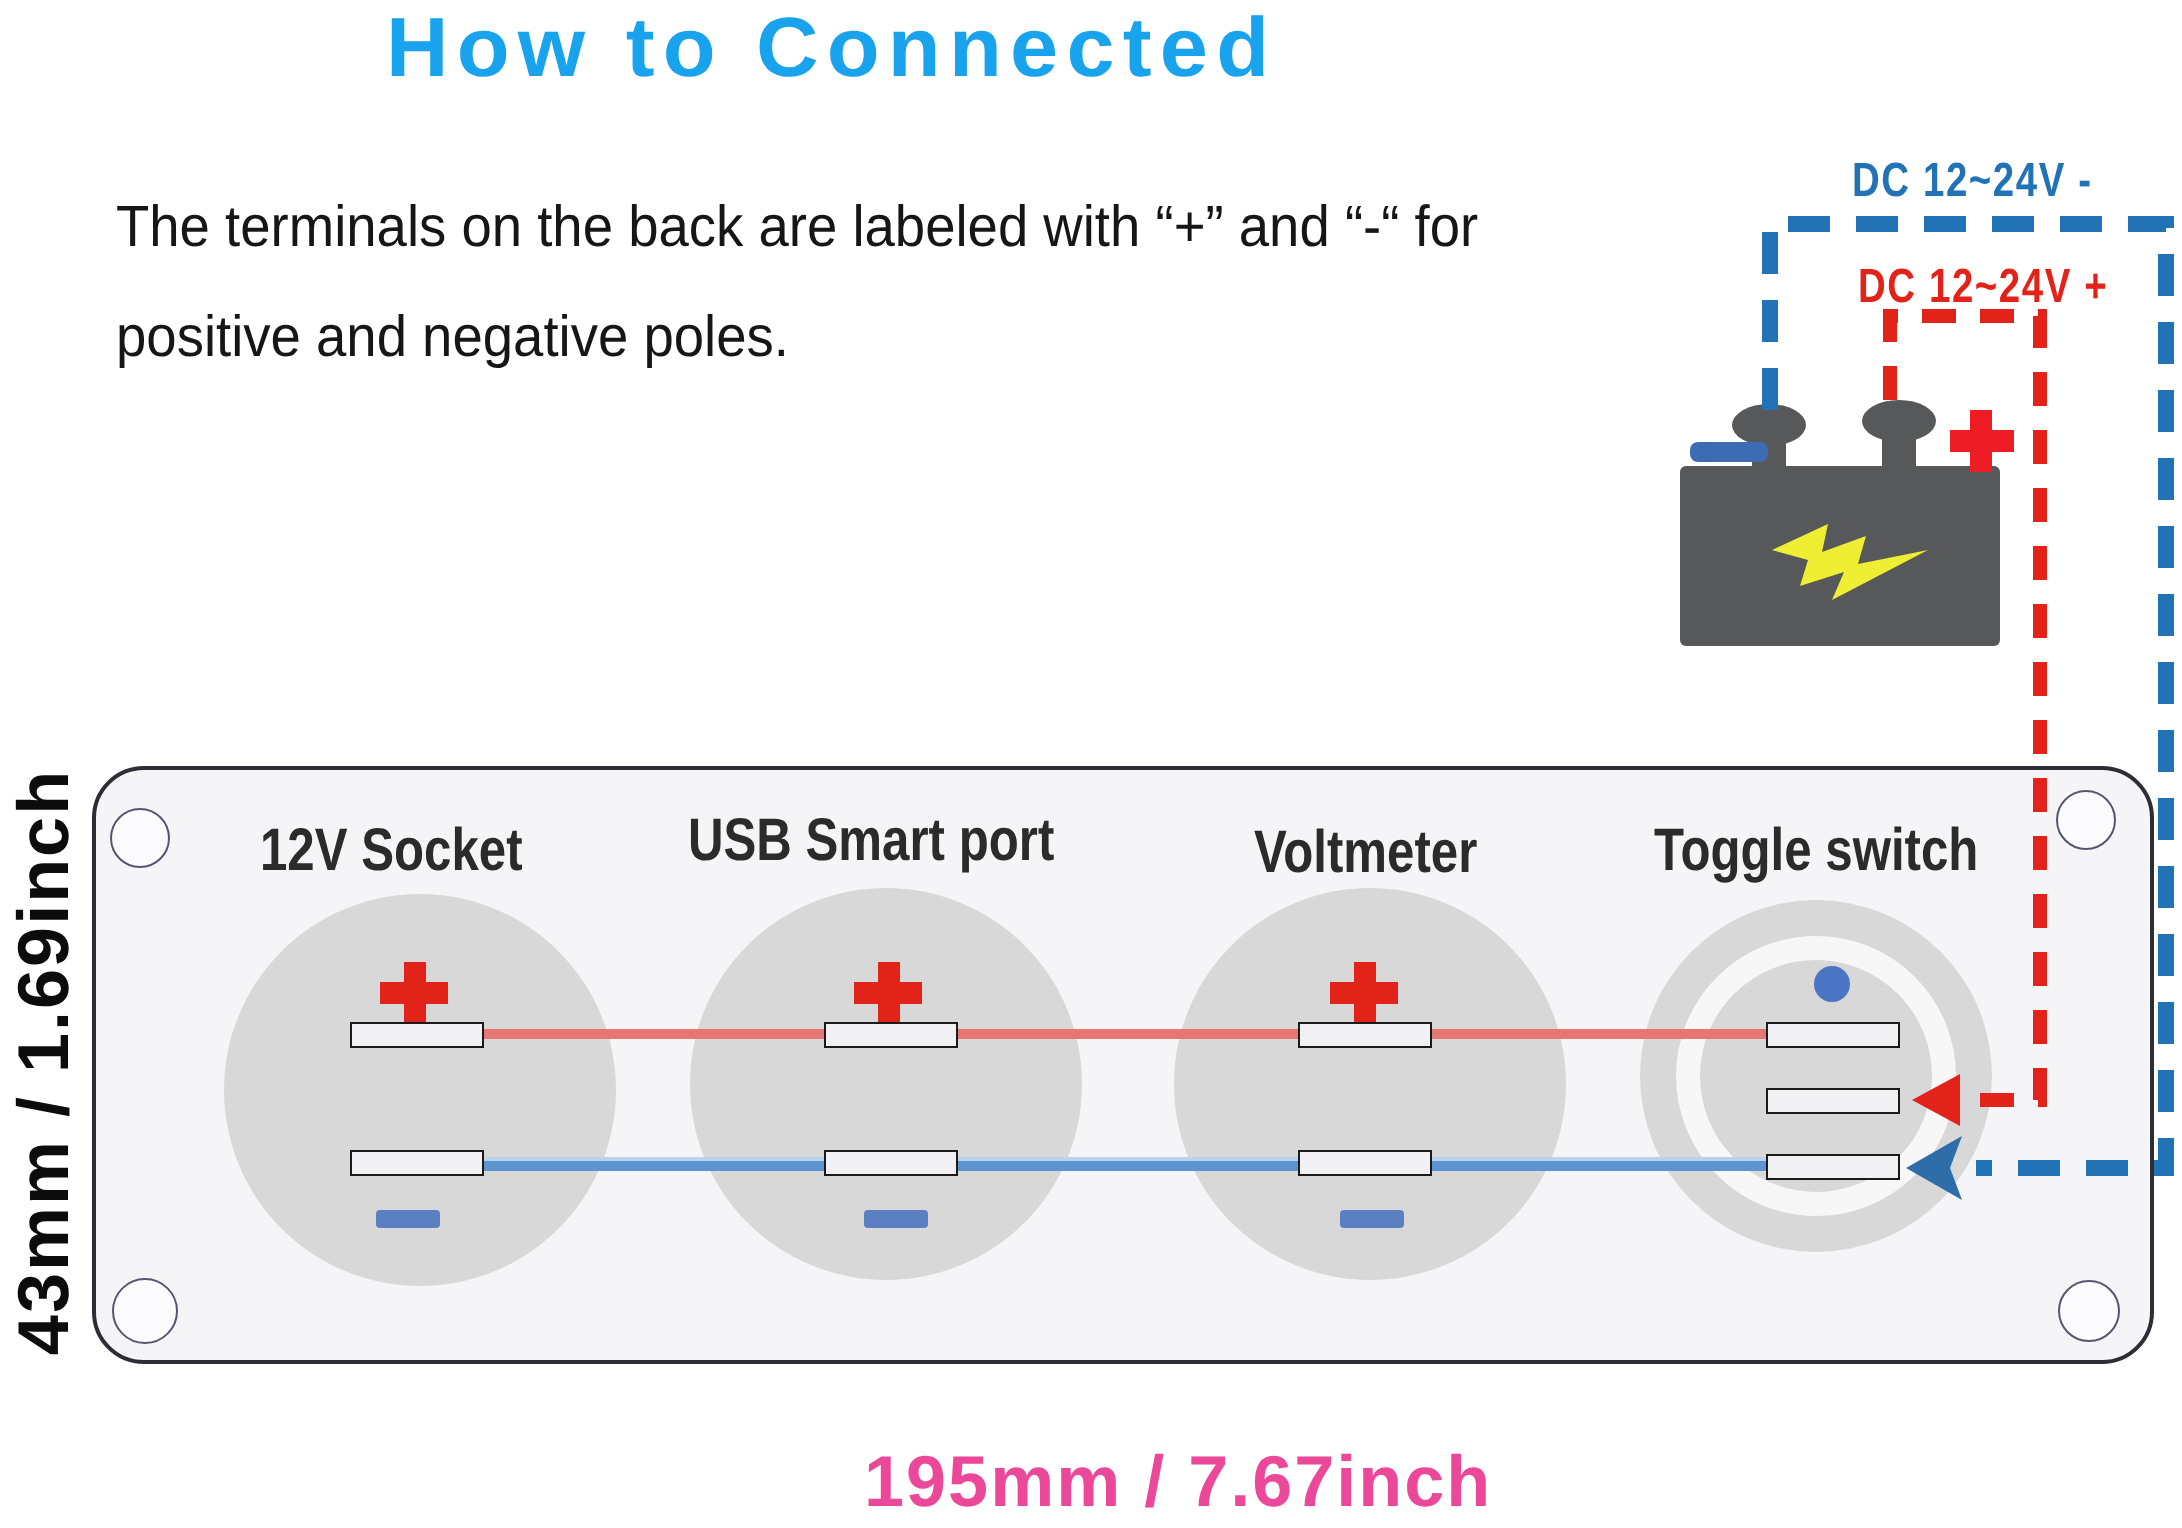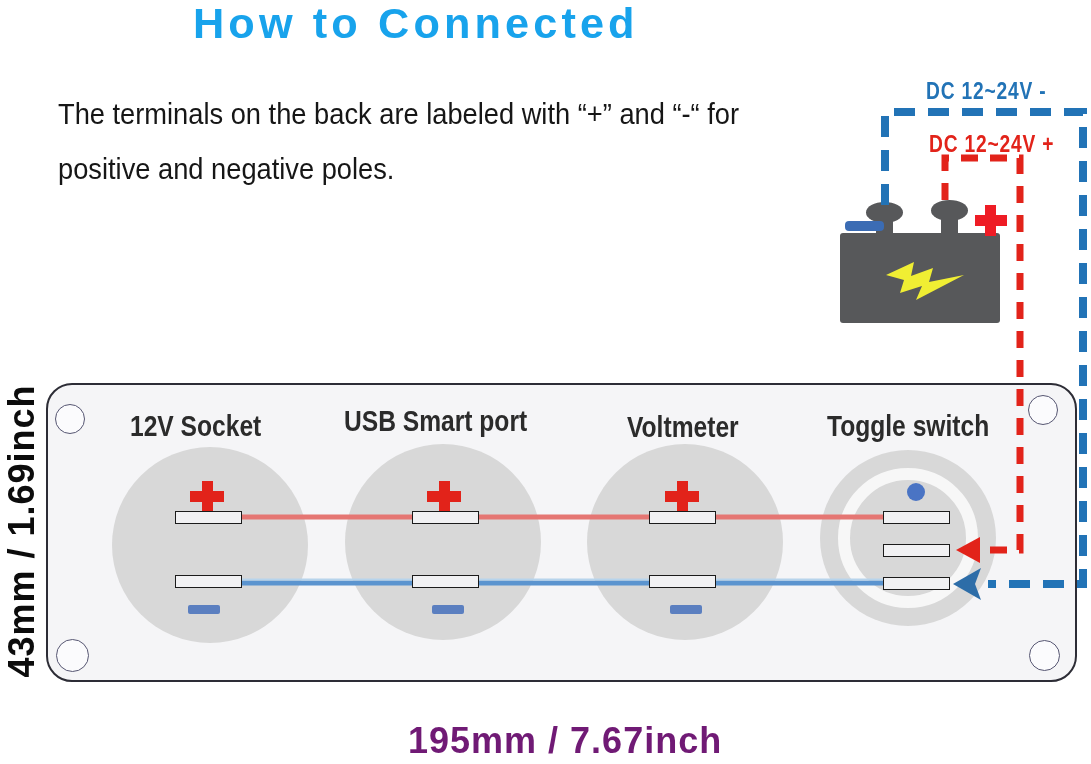--- a/index.html
+++ b/index.html
@@ -62,21 +62,21 @@
   
   .terminal{
     width:67px;height:13px;background:#f1f1f3;border:1.6px solid #1b1b1b;box-sizing:border-box;
   }
   .plus-marker{width:34px;height:30px;}
   .plus-marker .ph{position:absolute;left:0;top:10px;width:34px;height:11px;background:#e2231a;}
   .plus-marker .pv{position:absolute;left:11.5px;top:0;width:11px;height:30px;background:#e2231a;}
   .minus-marker{width:32px;height:9px;background:#5b7fc0;border-radius:2px;}
   .toggle-dot{left:907px;top:483px;width:18px;height:18px;background:#4a74c4;border-radius:50%;}
   
-  .dim-w{left:408px;top:720px;font-size:36px;font-weight:800;color:#701a75;letter-spacing:1px;white-space:nowrap;}
+  .dim-w{left:432px;top:720px;font-size:36px;font-weight:800;color:#ec4899;letter-spacing:1px;white-space:nowrap;}
   .dim-h{
     left:22px;top:531px;font-size:36px;font-weight:800;color:#0c0c0c;letter-spacing:1px;
     transform:translate(-50%,-50%) rotate(-90deg);white-space:nowrap;
   }
   svg.layer{position:absolute;left:0;top:0;pointer-events:none;}
 </style>
 </head>
 <body>
 
 <div id="screen">

